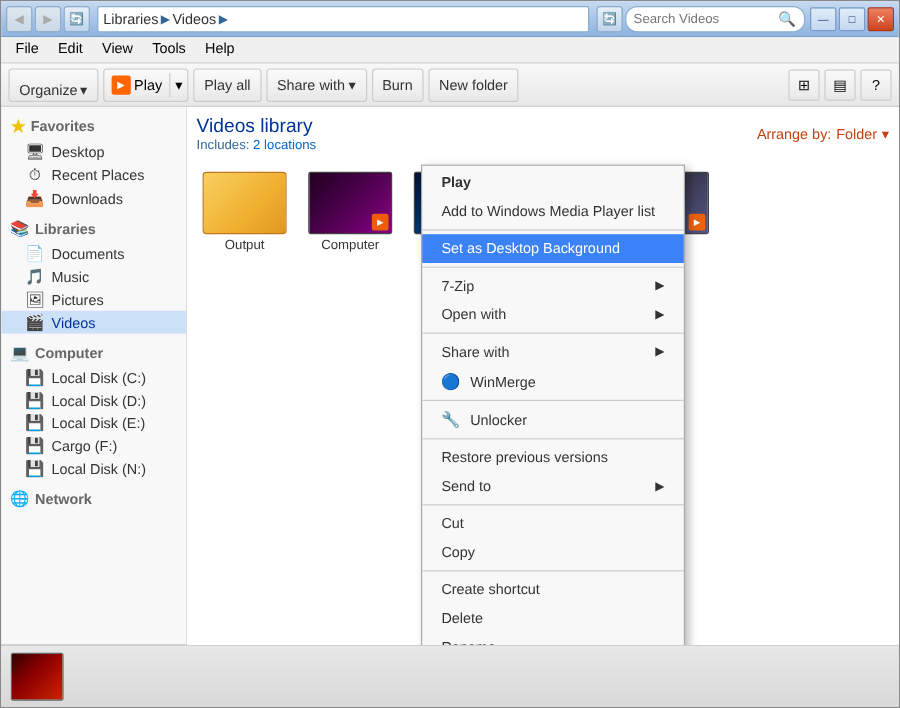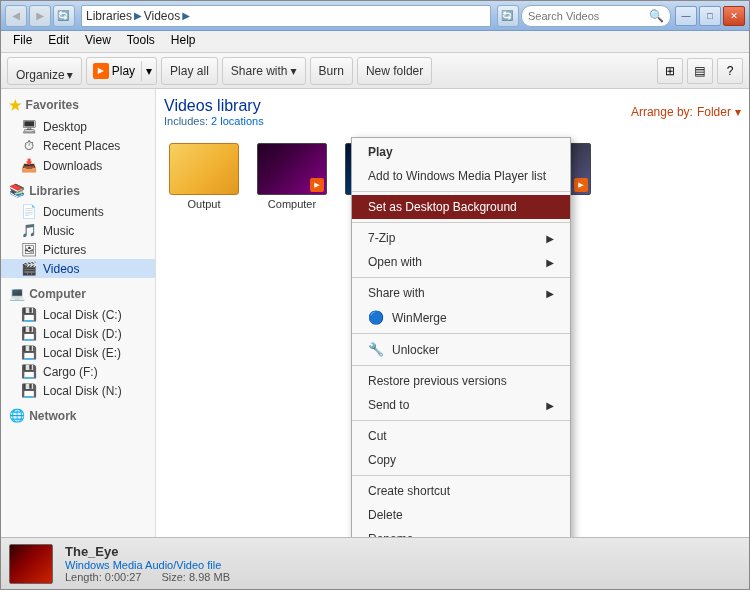--- a/index.html
+++ b/index.html
@@ -497,21 +497,21 @@
       cursor: pointer;
       font-size: 12px;
       color: #333;
       display: flex;
       align-items: center;
       gap: 8px;
       position: relative;
     }
 
     .ctx-item:hover, .ctx-item.highlighted {
-      background: #7f1d1d;
+      background: #3b82f6;
       color: white;
     }
 
     .ctx-item.bold {
       font-weight: bold;
     }
 
     .ctx-sep {
       height: 1px;
       background: #ccc;
@@ -792,28 +792,14 @@
         <div class="ctx-item">
           <span>Rename</span>
         </div>
 
       </div>
     </div>
   </div>
 
   <div class="status-bar">
     <div class="status-thumb"></div>
-    <div class="status-info">
-      <div class="status-filename">The_Eye</div>
-      <div class="status-filetype">Windows Media Audio/Video file</div>
-      <div class="status-details">
-        <span>
-          <span>Length:</span>
-          <span>0:00:27</span>
-        </span>
-        <span>
-          <span>Size:</span>
-          <span>8.98 MB</span>
-        </span>
-      </div>
-    </div>
   </div>
 </div>
 
 </body></html>

